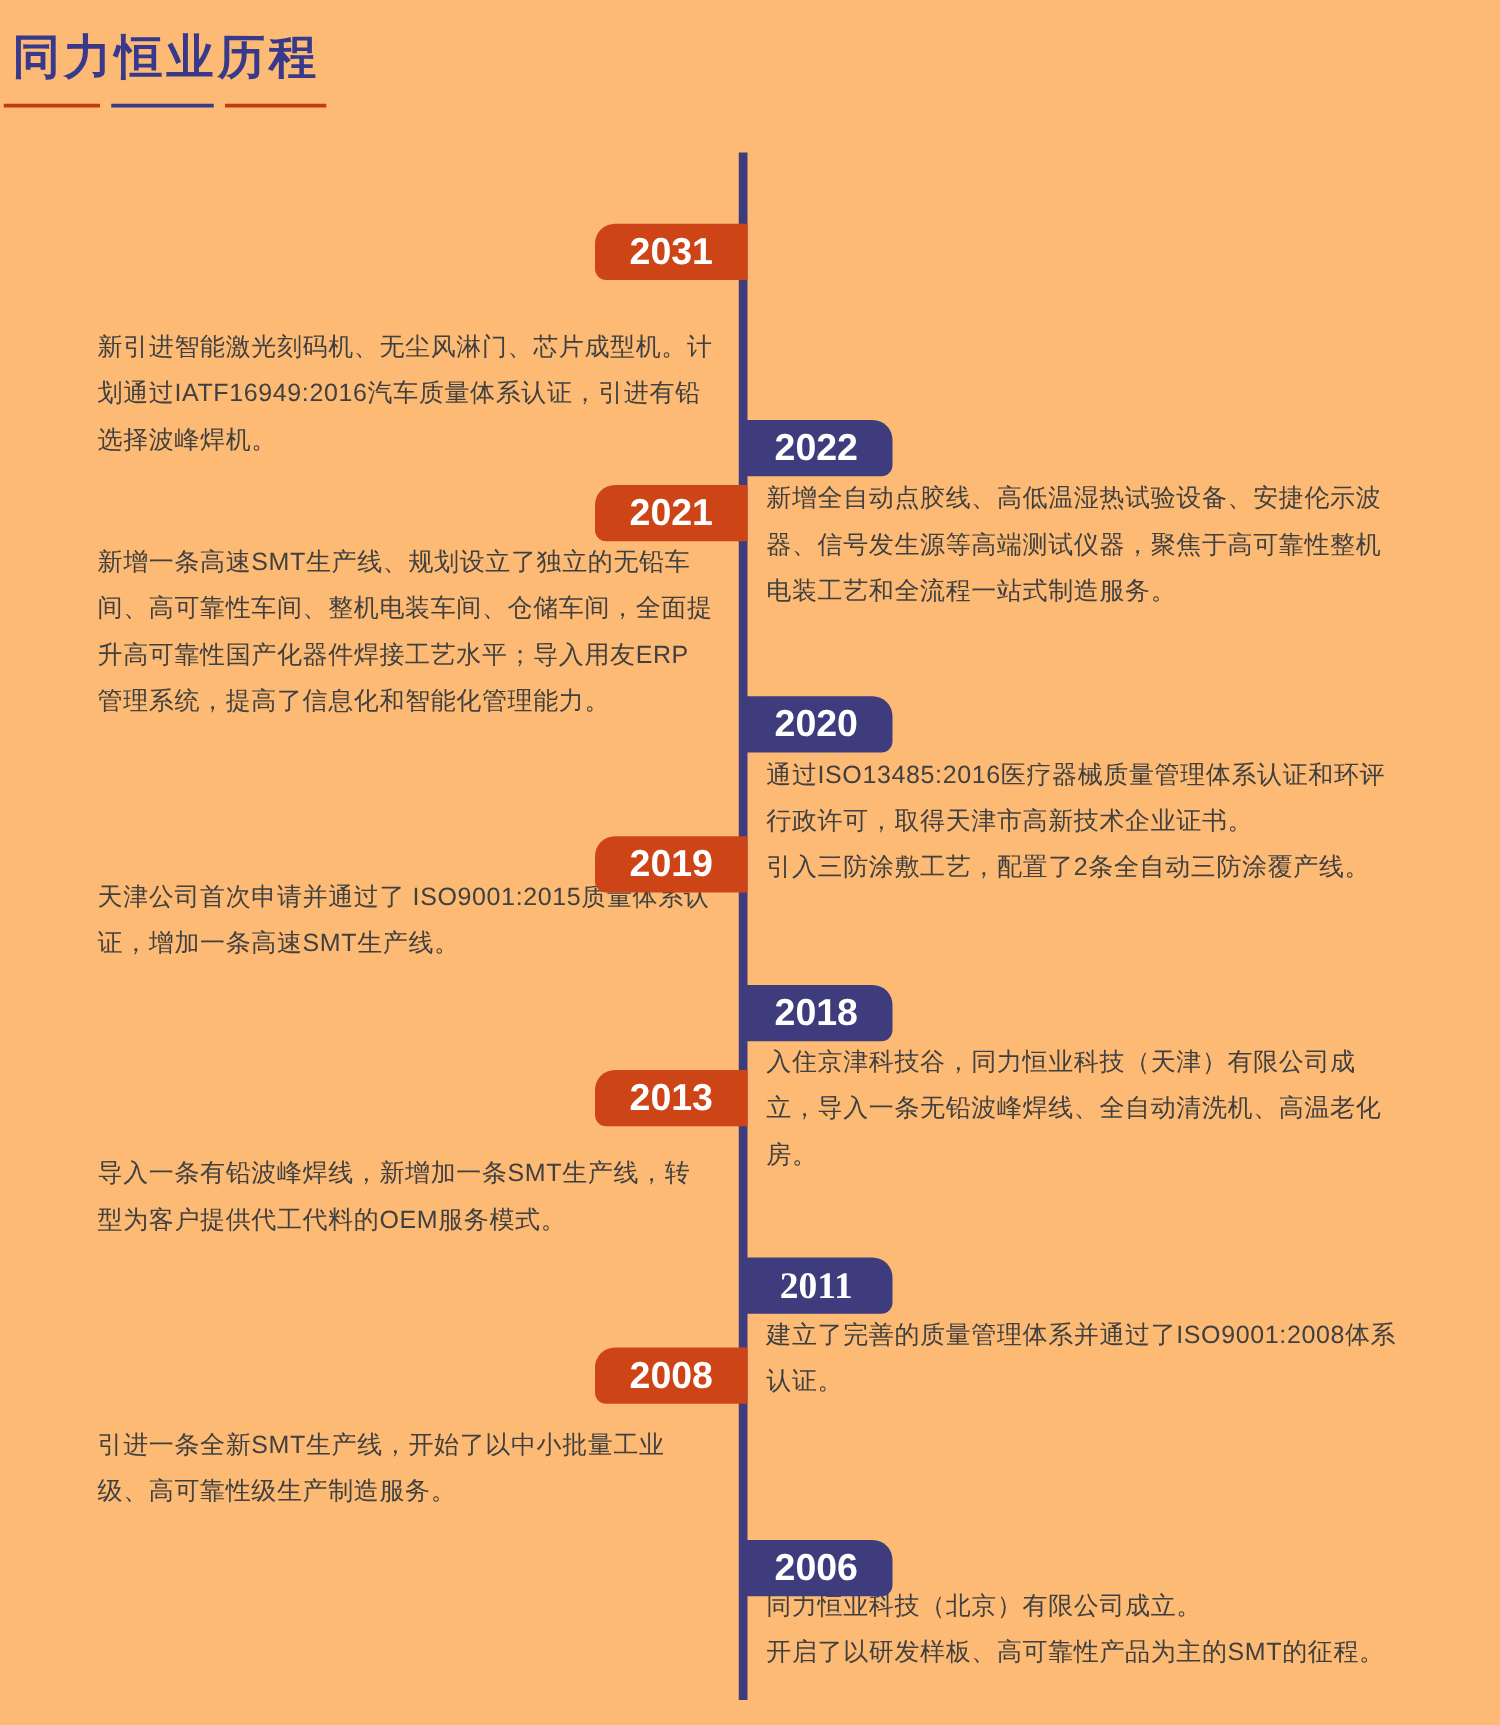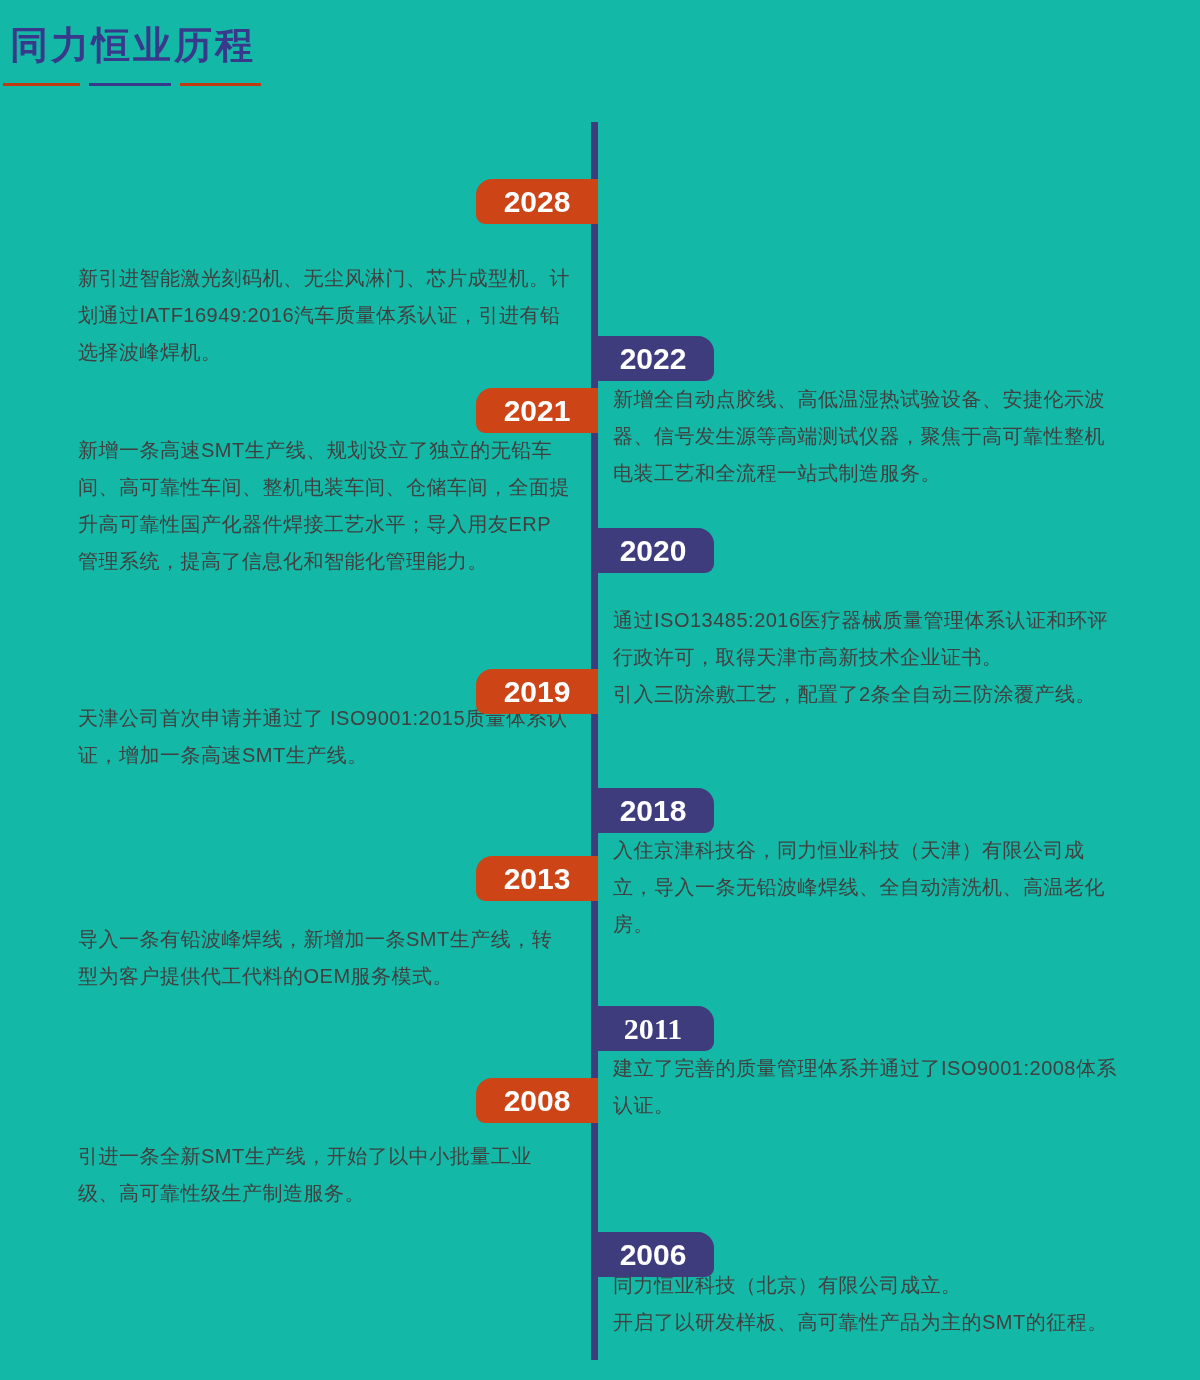--- a/index.html
+++ b/index.html
@@ -1,18 +1,18 @@
 <!DOCTYPE html>
 <html><head>
 <meta charset="utf-8">
 <style>
   html,body{margin:0;padding:0;background:#ffffff;}
   body{width:1200px;height:1380px;position:relative;overflow:hidden;
        font-family:"Liberation Sans","DejaVu Sans",sans-serif;}
-  #canvas{position:absolute;left:0;top:0;width:1200px;height:1380px;background:#14b8a6;}
+  #canvas{position:absolute;left:0;top:0;width:1200px;height:1380px;background:#fdba74;}
 
   
   .page-title{position:absolute;left:10px;top:20px;font-size:38px;font-weight:bold;
               color:#39398C;letter-spacing:3px;white-space:nowrap;}
   .underline-seg{position:absolute;top:83px;height:3px;}
   .useg-0{left:3px;width:77px;background:#C23B10;}
   .useg-1{left:89px;width:82px;background:#39398C;}
   .useg-2{left:180px;width:81px;background:#C23B10;}
 
   
@@ -26,42 +26,42 @@
   .side-right .badge{left:592px;background:#3E3C7D;border-radius:0 16px 9px 0;margin-top:48px;}
 
   .desc{position:absolute;font-size:20px;line-height:37px;color:#404040;
         letter-spacing:0.5px;white-space:pre-line;z-index:0;}
   .side-left  .desc{left:78px;width:492px;}
   .side-right .desc{left:613px;width:505px;margin-top:26px;}
 
   .item-0 .badge{top:179px;}  .item-0 .desc{top:245px;margin-top:15px;}
   .item-1 .badge{top:288px;}  .item-1 .desc{top:355px;}
   .item-2 .badge{top:388px;}  .item-2 .desc{top:432px;}
-  .item-3 .badge{top:480px;}  .item-3 .desc{top:576px;}
+  .item-3 .badge{top:509px;}  .item-3 .desc{top:576px;}
   .item-4 .badge{top:669px;}  .item-4 .desc{top:700px;}
   .item-5 .badge{top:740px;}  .item-5 .desc{top:806px;}
   .item-6 .badge{top:856px;}  .item-6 .desc{top:921px;}
   .item-7 .badge{top:958px;font-family:Liberation Serif, serif;}  .item-7 .desc{top:1024px;}
   .item-8 .badge{top:1078px;} .item-8 .desc{top:1138px;}
   .item-9 .badge{top:1184px;} .item-9 .desc{top:1241px;}
 </style>
 </head>
 <body>
 
 <div id="canvas">
 
   <div class="page-title">同力恒业历程</div>
   <div class="underline-seg useg-0"></div>
   <div class="underline-seg useg-1"></div>
   <div class="underline-seg useg-2"></div>
 
   <div class="timeline-line"></div>
 
   <div class="item-0 side-left">
-    <div class="badge">2028</div>
+    <div class="badge">2031</div>
     <div class="desc">新引进智能激光刻码机、无尘风淋门、芯片成型机。计划通过IATF16949:2016汽车质量体系认证，引进有铅选择波峰焊机。</div>
   </div>
 
   <div class="item-1 side-right">
     <div class="badge">2022</div>
     <div class="desc">新增全自动点胶线、高低温湿热试验设备、安捷伦示波器、信号发生源等高端测试仪器，聚焦于高可靠性整机电装工艺和全流程一站式制造服务。</div>
   </div>
 
   <div class="item-2 side-left">
     <div class="badge">2021</div>

